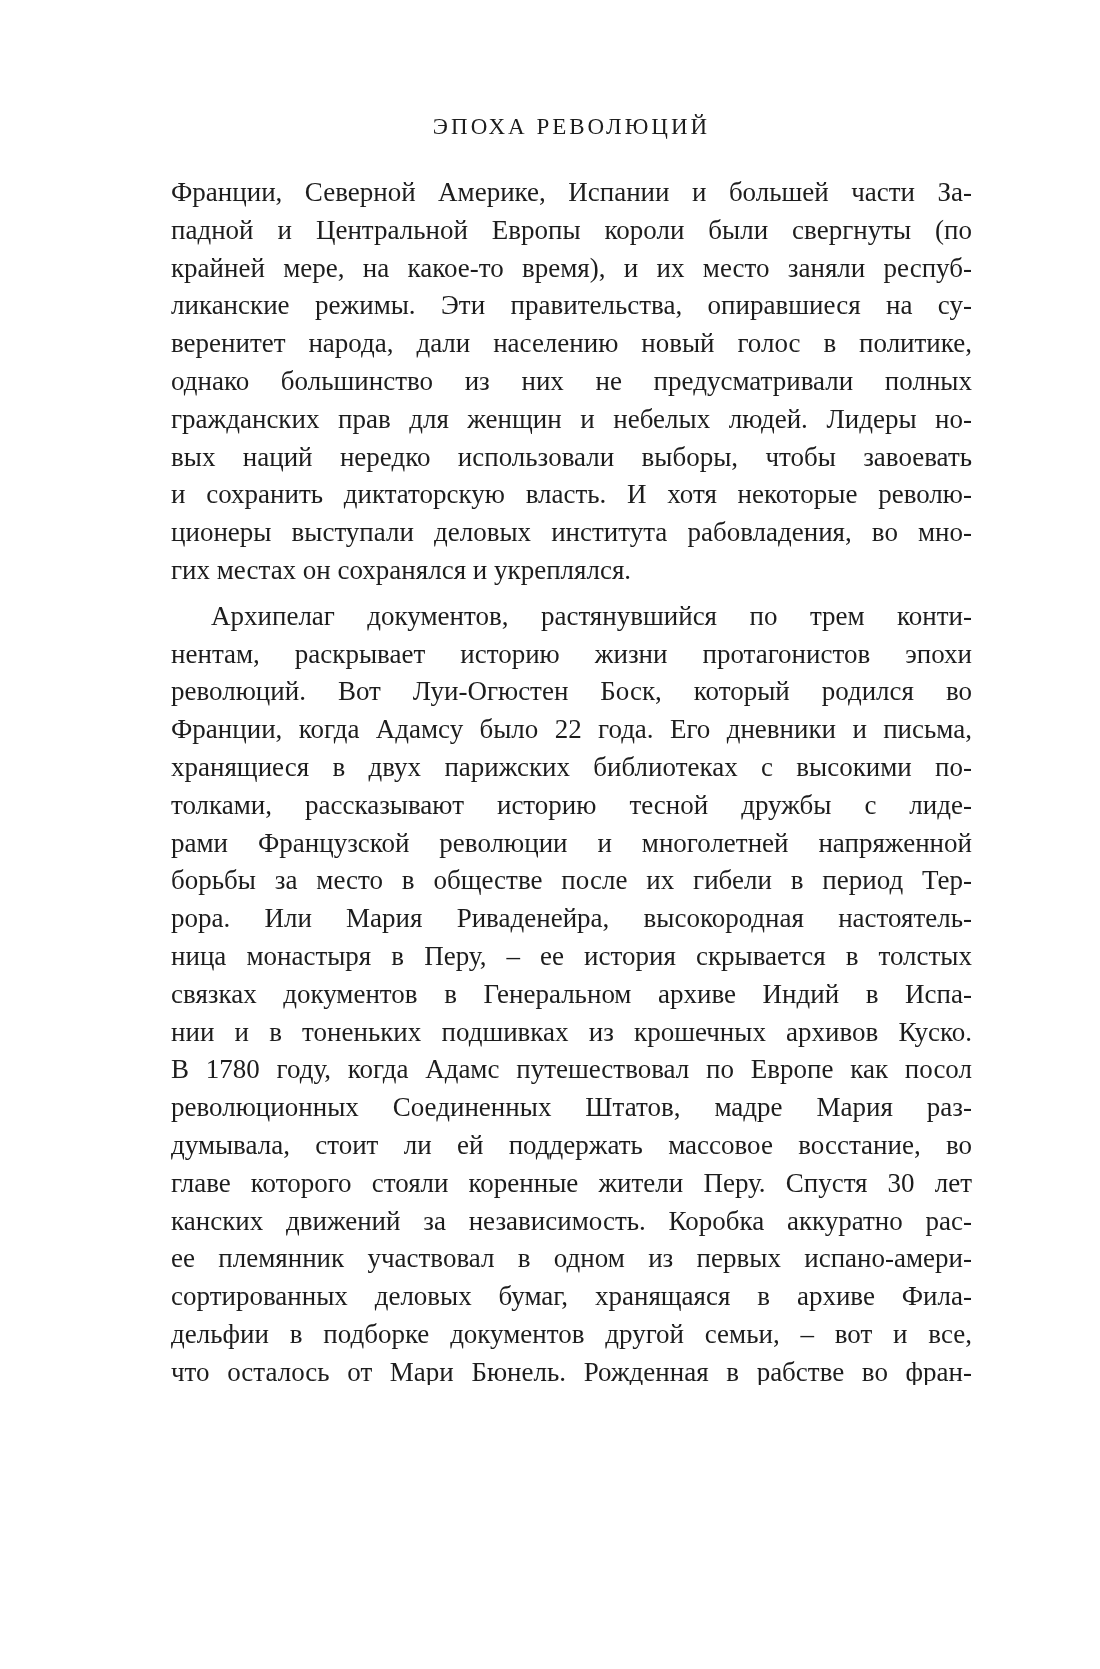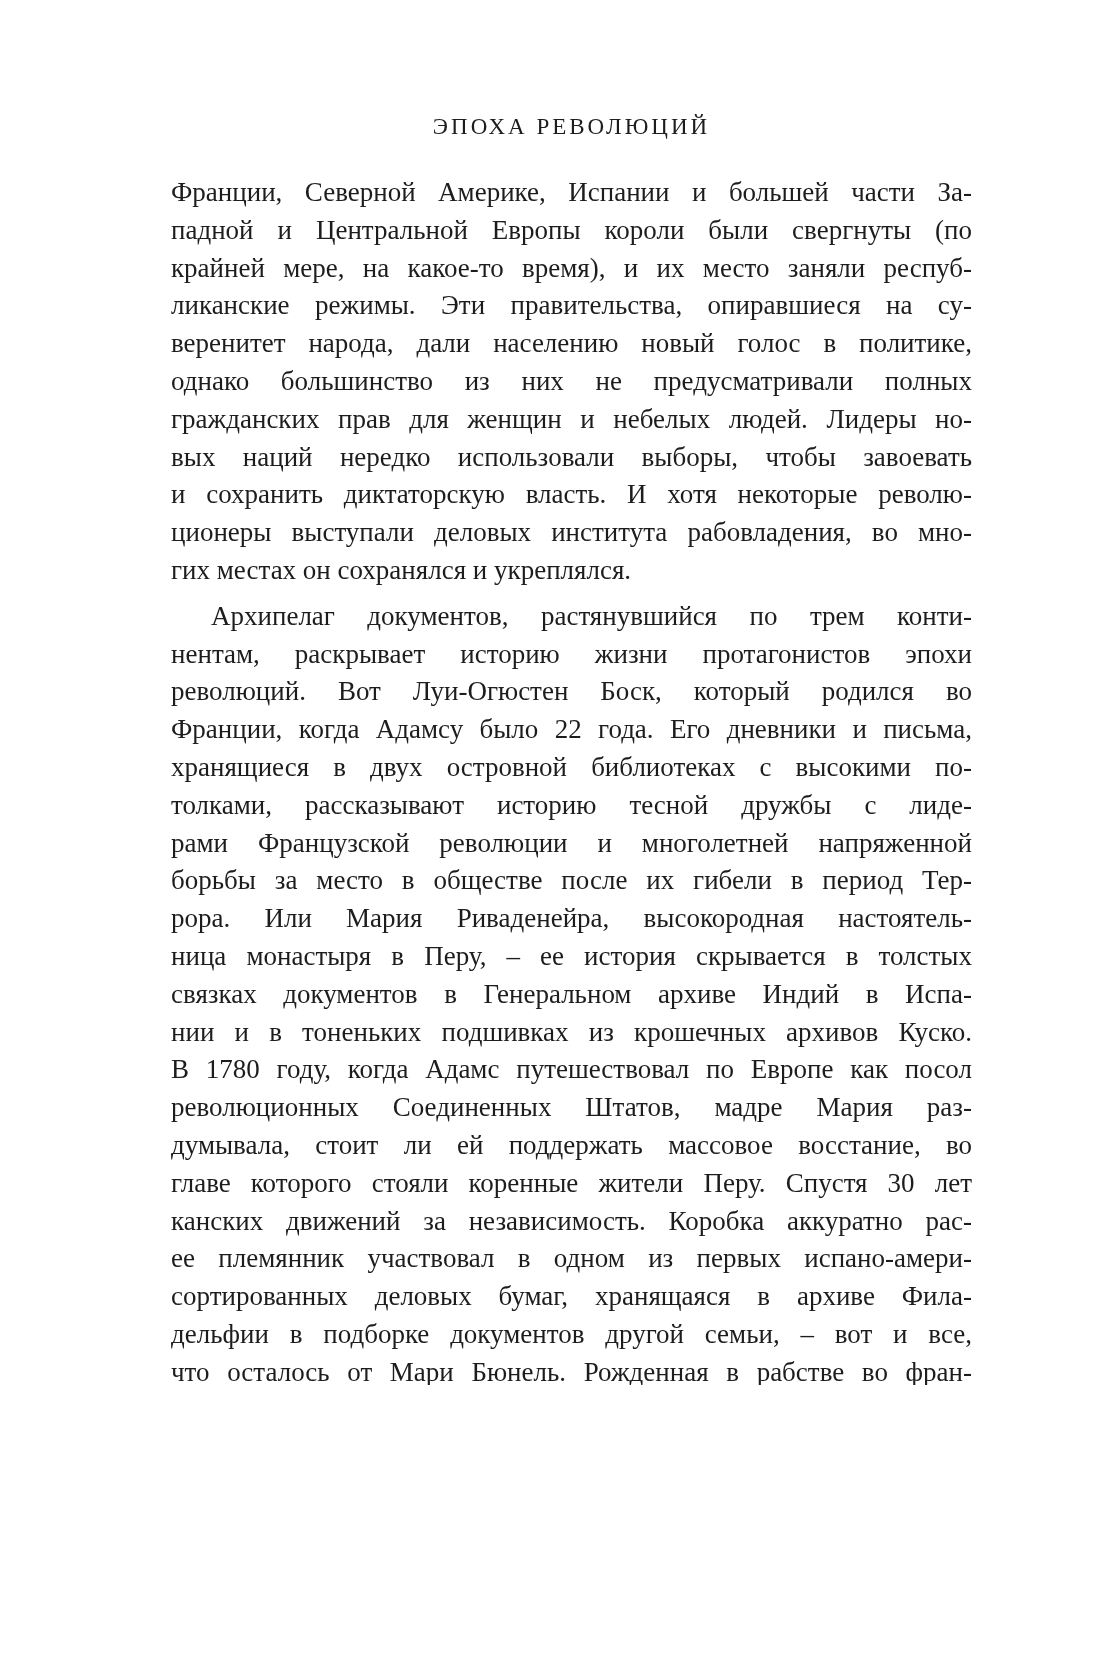--- a/index.html
+++ b/index.html
@@ -79,21 +79,21 @@
         <div class="text-line">вых наций нередко использовали выборы, чтобы завоевать</div>
         <div class="text-line">и сохранить диктаторскую власть. И хотя некоторые револю-</div>
         <div class="text-line">ционеры выступали деловых института рабовладения, во мно-</div>
         <div class="text-line para-end">гих местах он сохранялся и укреплялся.</div>
       </div>
       <div class="paragraph">
         <div class="text-line indent">Архипелаг документов, растянувшийся по трем конти-</div>
         <div class="text-line">нентам, раскрывает историю жизни протагонистов эпохи</div>
         <div class="text-line">революций. Вот Луи-Огюстен Боск, который родился во</div>
         <div class="text-line">Франции, когда Адамсу было 22 года. Его дневники и письма,</div>
-        <div class="text-line">хранящиеся в двух островной библиотеках с высокими по-</div>
+        <div class="text-line">хранящиеся в двух парижских библиотеках с высокими по-</div>
         <div class="text-line">толками, рассказывают историю тесной дружбы с лиде-</div>
         <div class="text-line">рами Французской революции и многолетней напряженной</div>
         <div class="text-line">борьбы за место в обществе после их гибели в период Тер-</div>
         <div class="text-line">рора. Или Мария Риваденейра, высокородная настоятель-</div>
         <div class="text-line">ница монастыря в Перу, – ее история скрывается в толстых</div>
         <div class="text-line">связках документов в Генеральном архиве Индий в Испа-</div>
         <div class="text-line">нии и в тоненьких подшивках из крошечных архивов Куско.</div>
         <div class="text-line">В 1780 году, когда Адамс путешествовал по Европе как посол</div>
         <div class="text-line">революционных Соединенных Штатов, мадре Мария раз-</div>
         <div class="text-line">думывала, стоит ли ей поддержать массовое восстание, во</div>

